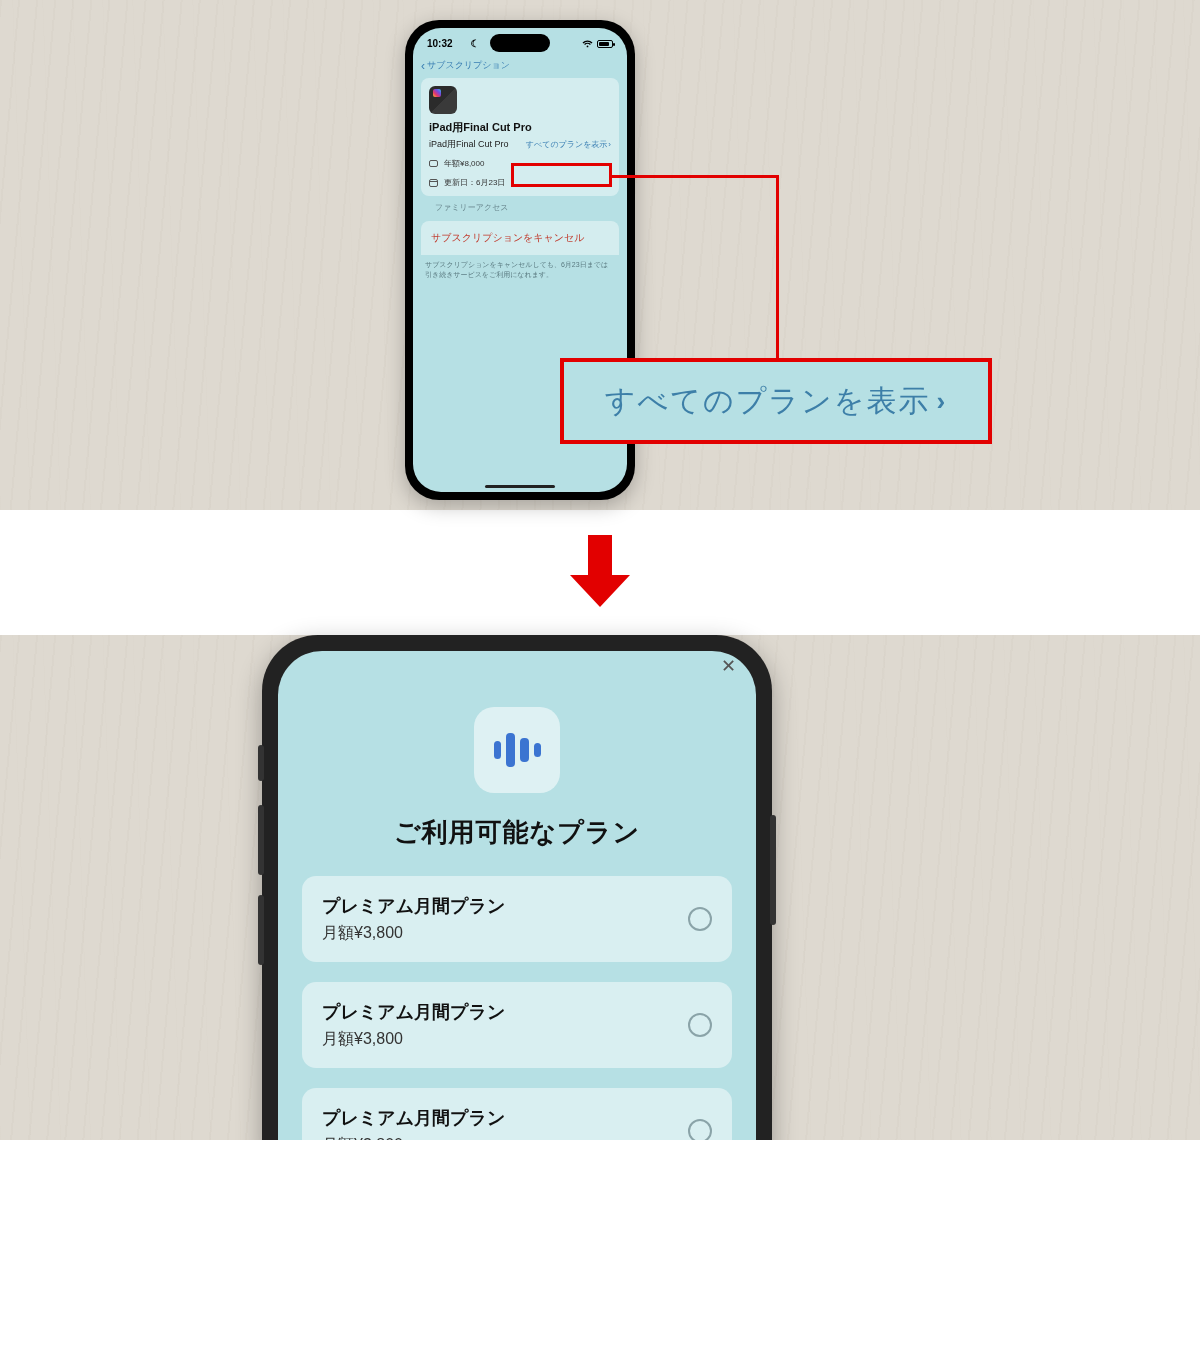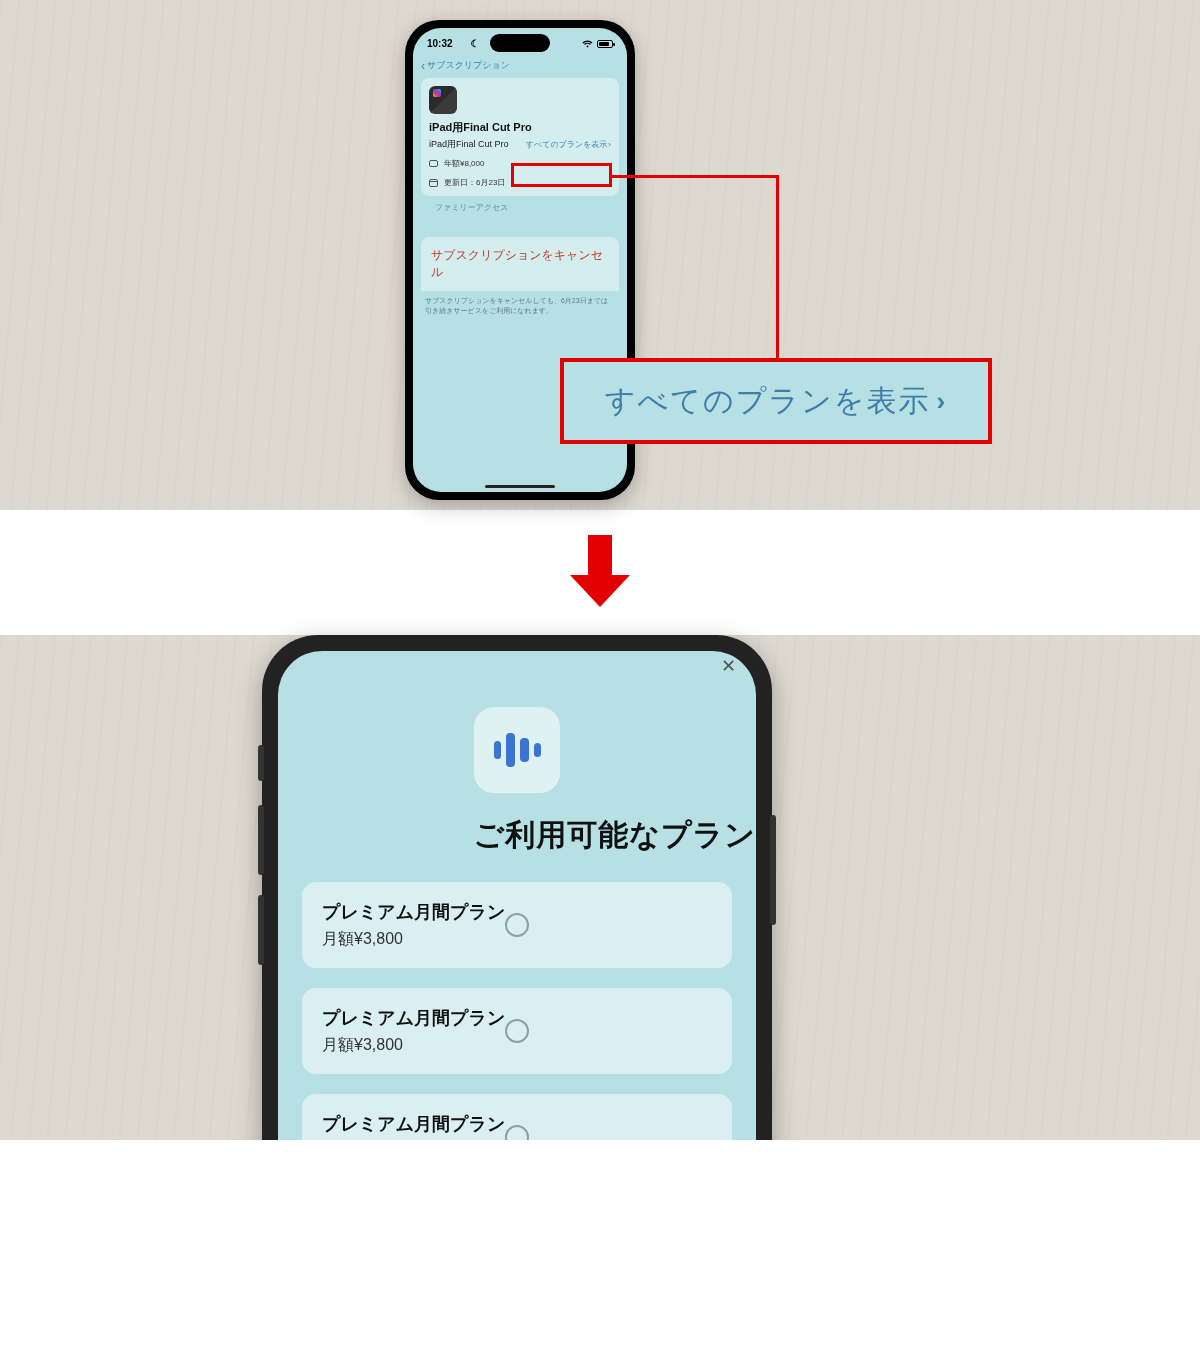--- a/index.html
+++ b/index.html
@@ -98,22 +98,22 @@
     background: rgba(255,255,255,.42);
     margin: 2px 8px; padding: 10px;
     border-radius:8px;
     display:flex; justify-content:space-between; align-items:center;
     font-size:10px; color:#111;
   }
   .toggle{width:30px;height:17px;border-radius:10px;background:#2fbf56;position:relative;}
   .toggle::after{content:"";position:absolute;right:2px;top:2px;width:13px;height:13px;border-radius:50%;background:#fff;}
   .cancel-cell{
     background: rgba(255,255,255,.42);
-    margin: 22px 8px 0; padding:10px; border-radius:8px 8px 0 0;
-    font-size:12px; color:#c0392b;
+    margin: 6px 8px 0; padding:10px; border-radius:8px 8px 0 0;
+    font-size:10px; color:#c0392b;
   }
   .note{font-size:7px;color:#5a7a80;padding:5px 12px 8px;line-height:1.4;}
   .privacy-link{font-size:8px;color:#3a7fb3;padding:20px 12px;}
   
   
   .hl-small{
     position:absolute; border:3px solid #e20000;
     left: 511px; top: 163px; width: 101px; height: 24px;
     z-index:10;
   }
@@ -157,26 +157,26 @@
   .app-icon2{
     width:86px;height:86px;border-radius:20px;background:rgba(255,255,255,.55);
     margin:56px auto 22px; display:flex;align-items:center;justify-content:center;
   }
   .voice-ic{display:flex;align-items:center;gap:5px;}
   .voice-ic span{display:block;background:#3b74d1;border-radius:4px;}
   .voice-ic .b1{width:7px;height:18px;}
   .voice-ic .b2{width:9px;height:34px;}
   .voice-ic .b3{width:9px;height:24px;}
   .voice-ic .b4{width:7px;height:14px;}
-  .plans-title{text-align:right;font-size:30px;font-weight:600;color:#111;margin-bottom:26px;letter-spacing:1px;margin-top:8px;}
+  .plans-title{text-align:center;font-size:26px;font-weight:600;color:#111;margin-bottom:26px;letter-spacing:1px;margin-top:8px;}
   .plan-row{
     background:rgba(255,255,255,.48);
     margin:0 24px 20px; padding:18px 20px;
     border-radius:14px;
-    display:flex;align-items:center;
+    display:flex;justify-content:space-between;align-items:center;
   }
   .plan-txt .pname{font-size:18px;font-weight:600;color:#111;margin-bottom:5px;}
   .plan-txt .pprice{font-size:16px;color:#333;}
   .radio{width:24px;height:24px;border:2px solid #8aa3a8;border-radius:50%;}
 </style>
 </head>
 <body>
 
 <div class="scene scene-top">
 

